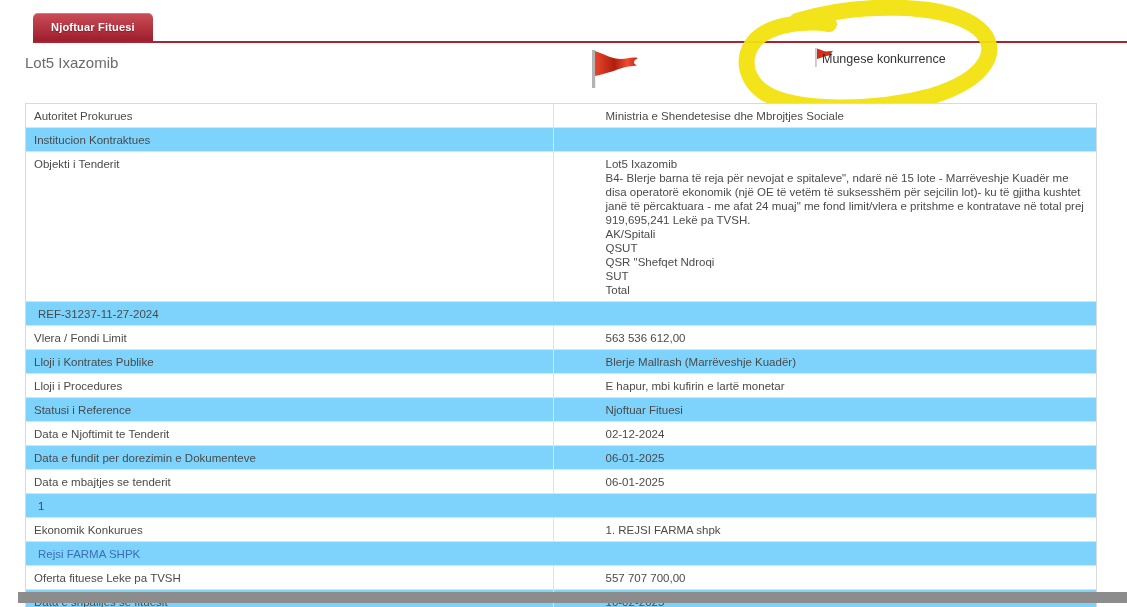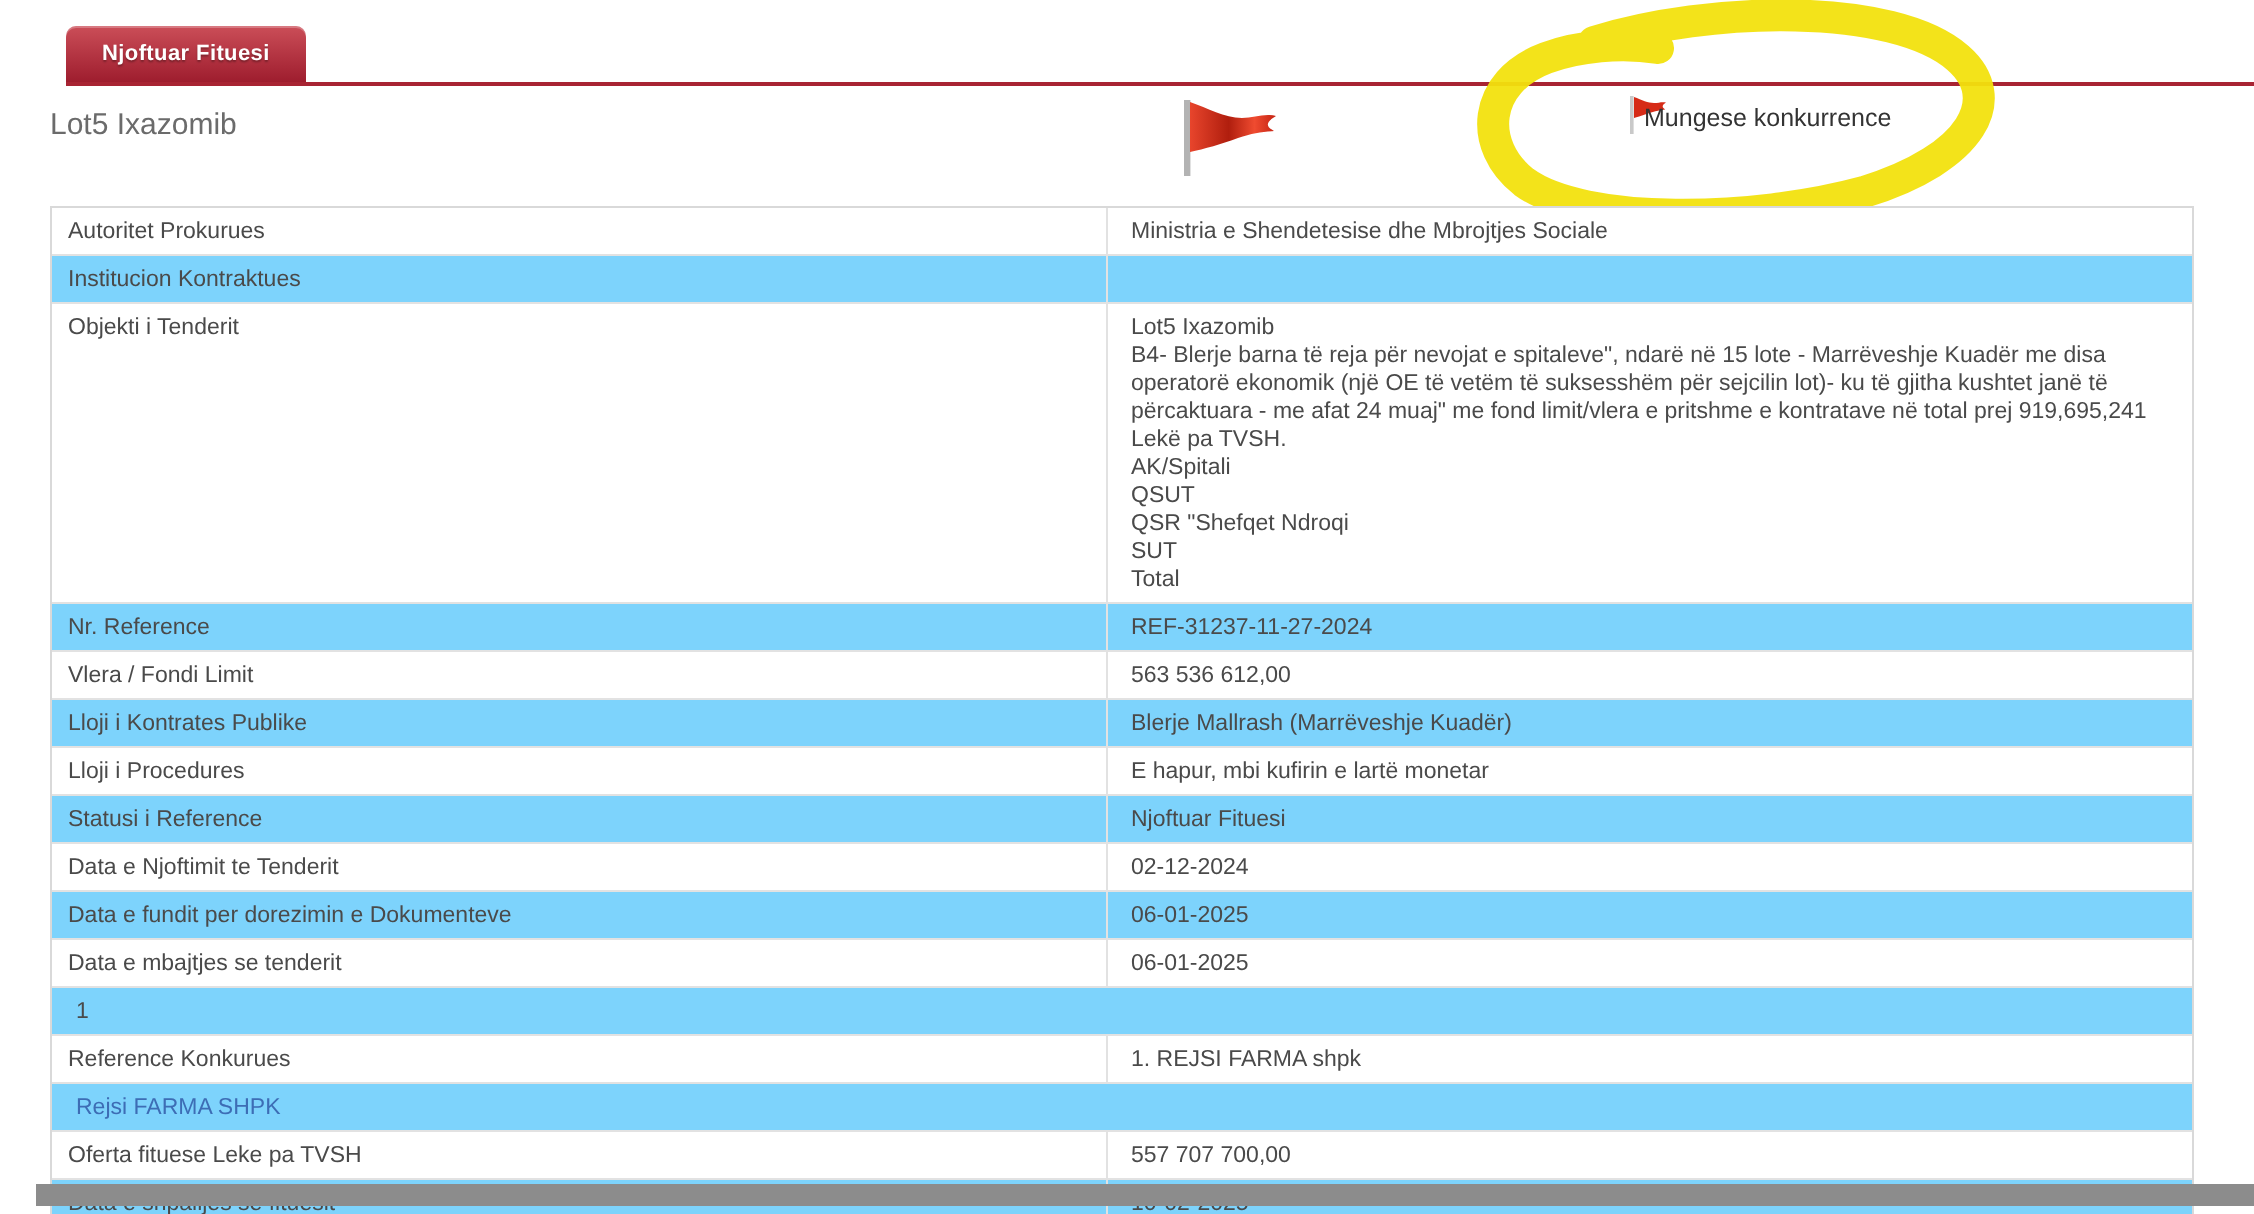--- a/index.html
+++ b/index.html
@@ -26,21 +26,21 @@
   .annot-label { position:absolute; left:822px; top:52px; font-size:12.5px; color:#333; }
 
   .highlight-svg { position:absolute; left:715px; top:0px; pointer-events:none; }
 
   
   .info-table {
     position:absolute; left:25px; top:103px; width:1072px;
     border:1px solid #d9d9d9; border-bottom:none;
     font-size:11.5px; color:#4a4a4a;
   }
-  .t-row { display:flex; border-bottom:1px solid #e2e2e2; background:#fff; }
+  .t-row { display:flex; border-bottom:1px solid #e2e2e2; background:#fff;gap:40px; }
   .t-row.alt { background:#7dd3fc; }
   .t-label { width:49.3%; padding:5px 8px 4px 8px; line-height:14px; border-right:1px solid #e2e2e2; }
   .t-value { flex:1; padding:5px 8px 4px 12px; line-height:14px; white-space:pre-line; }
   .value-link { color:#3d6db5; text-decoration:none; cursor:pointer; }
 
   .scrollbar-thumb {
     position:absolute; left:18px; top:592px; width:1109px; height:11px;
     background:#8c8c8c; cursor:pointer;
   }
 </style>
@@ -94,21 +94,20 @@
           <div class="t-label">Objekti i Tenderit</div>
           <div class="t-value">Lot5 Ixazomib
 B4- Blerje barna të reja për nevojat e spitaleve", ndarë në 15 lote - Marrëveshje Kuadër me disa operatorë ekonomik (një OE të vetëm të suksesshëm për sejcilin lot)- ku të gjitha kushtet janë të përcaktuara - me afat 24 muaj" me fond limit/vlera e pritshme e kontratave në total prej 919,695,241 Lekë pa TVSH.
 AK/Spitali
 QSUT
 QSR "Shefqet Ndroqi
 SUT
 Total</div>
         </div>
         <div class="t-row alt">
-          <div class="t-label">Nr. Reference</div>
           <div class="t-value">REF-31237-11-27-2024</div>
         </div>
         <div class="t-row">
           <div class="t-label">Vlera / Fondi Limit</div>
           <div class="t-value">563 536 612,00</div>
         </div>
         <div class="t-row alt">
           <div class="t-label">Lloji i Kontrates Publike</div>
           <div class="t-value">Blerje Mallrash (Marrëveshje Kuadër)</div>
         </div>
@@ -129,21 +128,21 @@
           <div class="t-value">06-01-2025</div>
         </div>
         <div class="t-row">
           <div class="t-label">Data e mbajtjes se tenderit</div>
           <div class="t-value">06-01-2025</div>
         </div>
         <div class="t-row alt">
           <div class="t-value">1</div>
         </div>
         <div class="t-row">
-          <div class="t-label">Reference Konkurues</div>
+          <div class="t-label">Ekonomik Konkurues</div>
           <div class="t-value">1. REJSI FARMA shpk</div>
         </div>
         <div class="t-row alt">
           <div class="t-value"><a class="value-link">Rejsi FARMA SHPK</a></div>
         </div>
         <div class="t-row">
           <div class="t-label">Oferta fituese Leke pa TVSH</div>
           <div class="t-value">557 707 700,00</div>
         </div>
         <div class="t-row alt">

